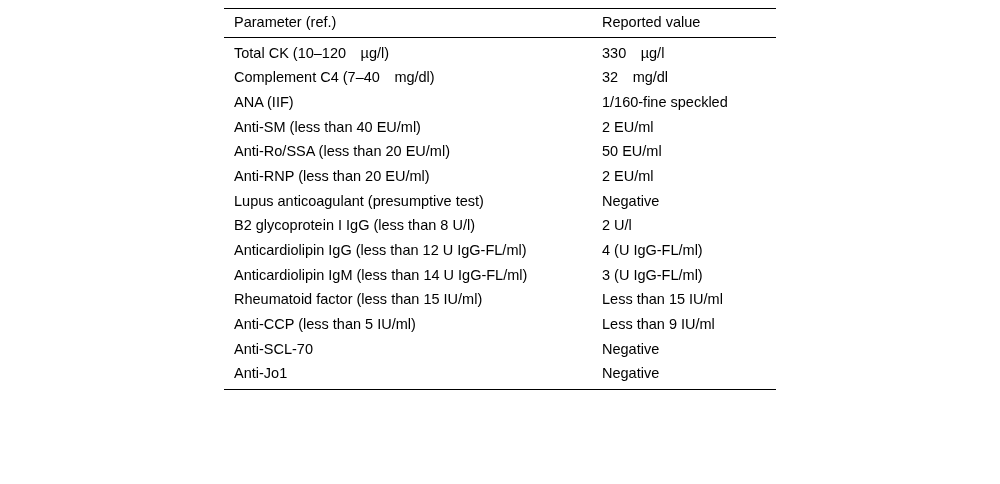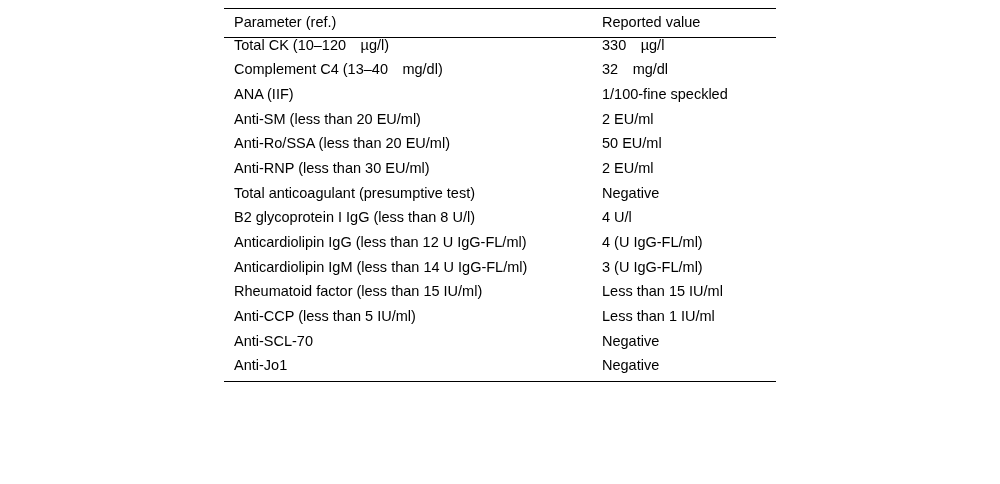--- a/index.html
+++ b/index.html
@@ -41,21 +41,21 @@
     white-space: nowrap;
   }
   table.lab-table tbody td {
     text-align: left;
     padding: 5.1px 0 5.1px 10px;
     vertical-align: top;
     white-space: nowrap;
     border: none;
   }
   table.lab-table tbody tr:first-child td {
-    padding-top: 0;
+    padding-top: 8px;
   }
   table.lab-table tbody tr:last-child td {
     padding-bottom: 8px;
     border-bottom: 1.6px solid #000;
   }
   .col-param { width: 368px; }
   .col-value { width: 184px; }
 </style>
 </head>
 <body>
@@ -72,62 +72,62 @@
           <th>Parameter (ref.)</th>
           <th>Reported value</th>
         </tr>
       </thead>
       <tbody id="table-body">
       <tr>
             <td>Total CK (10–120 µg/l)</td>
             <td>330 µg/l</td>
           </tr>
           <tr>
-            <td>Complement C4 (13–40 mg/dl)</td>
+            <td>Complement C4 (7–40 mg/dl)</td>
             <td>32 mg/dl</td>
           </tr>
           <tr>
             <td>ANA (IIF)</td>
-            <td>1/100-fine speckled</td>
+            <td>1/160-fine speckled</td>
           </tr>
           <tr>
-            <td>Anti-SM (less than 20 EU/ml)</td>
+            <td>Anti-SM (less than 40 EU/ml)</td>
             <td>2 EU/ml</td>
           </tr>
           <tr>
             <td>Anti-Ro/SSA (less than 20 EU/ml)</td>
             <td>50 EU/ml</td>
           </tr>
           <tr>
-            <td>Anti-RNP (less than 30 EU/ml)</td>
+            <td>Anti-RNP (less than 20 EU/ml)</td>
             <td>2 EU/ml</td>
           </tr>
           <tr>
-            <td>Total anticoagulant (presumptive test)</td>
+            <td>Lupus anticoagulant (presumptive test)</td>
             <td>Negative</td>
           </tr>
           <tr>
             <td>B2 glycoprotein I IgG (less than 8 U/l)</td>
-            <td>4 U/l</td>
+            <td>2 U/l</td>
           </tr>
           <tr>
             <td>Anticardiolipin IgG (less than 12 U IgG-FL/ml)</td>
             <td>4 (U IgG-FL/ml)</td>
           </tr>
           <tr>
             <td>Anticardiolipin IgM (less than 14 U IgG-FL/ml)</td>
             <td>3 (U IgG-FL/ml)</td>
           </tr>
           <tr>
             <td>Rheumatoid factor (less than 15 IU/ml)</td>
             <td>Less than 15 IU/ml</td>
           </tr>
           <tr>
             <td>Anti-CCP (less than 5 IU/ml)</td>
-            <td>Less than 1 IU/ml</td>
+            <td>Less than 9 IU/ml</td>
           </tr>
           <tr>
             <td>Anti-SCL-70</td>
             <td>Negative</td>
           </tr>
           <tr>
             <td>Anti-Jo1</td>
             <td>Negative</td>
           </tr>
         </tbody>

